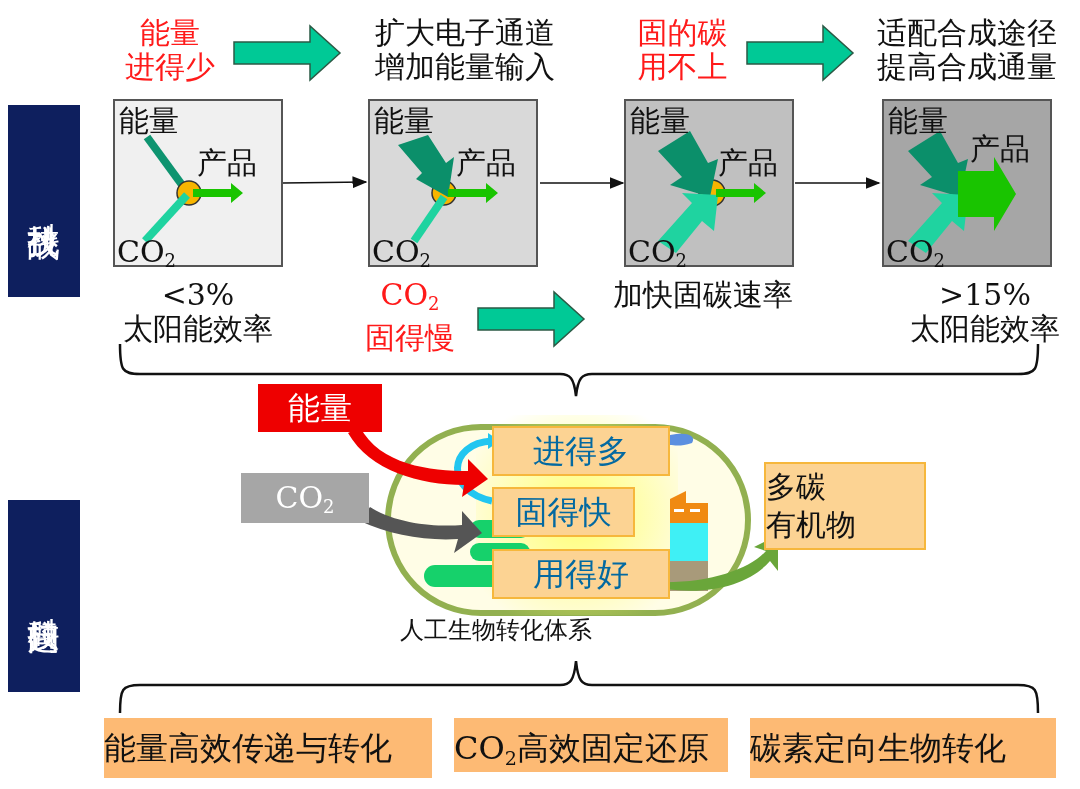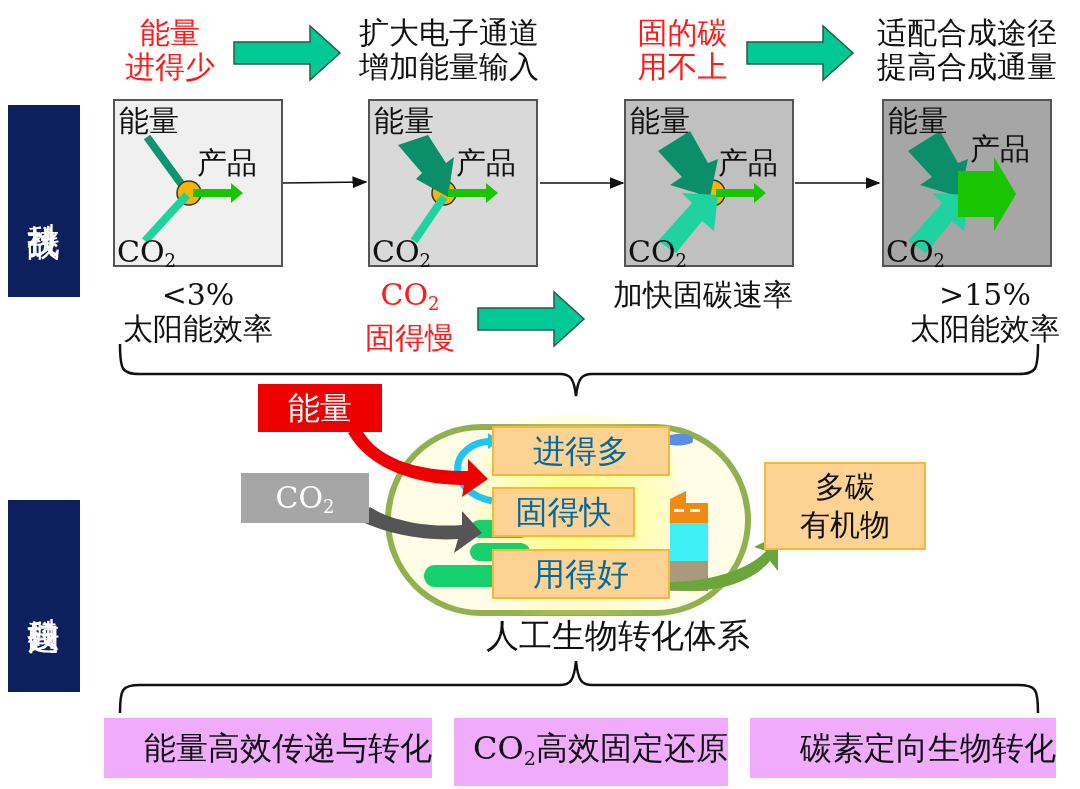--- a/index.html
+++ b/index.html
@@ -11,40 +11,40 @@
   .side { background: #0e1f5e; color: #ffffff; width: 72px; font-size: 32px; line-height: 40px;
           text-align: center; display: flex; align-items: center; justify-content: center;
           writing-mode: vertical-rl; letter-spacing: 2px; }
   .panel { width: 170px; height: 168px; border: 2px solid #555; box-sizing: border-box; }
   .panel .lbl-e { left: 4px; top: 0px; font-size: 30px; }
   .panel .lbl-p { font-size: 30px; }
   .panel .lbl-c { left: 2px; bottom: -6px; font-size: 30px; }
   sub { font-size: 0.6em; vertical-align: -0.3em; }
   .orange-box { background: #fcd393; border: 2px solid #f6b73c; box-sizing: border-box;
                 color: #0369a1; font-size: 32px; text-align: center; }
-  .goldbox { background: #f0abfc; font-size: 32px; line-height: 60px; text-align: right; color: #111; white-space: nowrap; }
+  .goldbox { background: #fdba74; font-size: 32px; line-height: 60px; text-align: left; color: #111; white-space: nowrap; }
 </style>
 </head>
 <body>
 
 <div class="abs side" style="left:8px;top:105px;height:192px;">
   <span>科技挑战</span>
 </div>
 <div class="abs side" style="left:8px;top:500px;height:192px;">
   <span>科技问题</span>
 </div>
 
 <div class="abs t2 red" style="left:115px;top:16px;width:110px;">
   <div>能量</div>
   <div>进得少</div>
 </div>
 <svg class="abs" style="left:232px;top:24px;" width="112" height="58">
   <polygon points="2,18 78,18 78,2 108,29 78,56 78,40 2,40" fill="#00c996" stroke="#2b5a45" stroke-width="1.5"></polygon>
 </svg>
-<div class="abs t2" style="left:344px;top:16px;width:210px;">
+<div class="abs t2" style="left:360px;top:16px;width:210px;">
   <div>扩大电子通道</div>
   <div>增加能量输入</div>
 </div>
 <div class="abs t2 red" style="left:625px;top:16px;width:115px;">
   <div>固的碳</div>
   <div>用不上</div>
 </div>
 <svg class="abs" style="left:745px;top:24px;" width="112" height="58">
   <polygon points="2,18 78,18 78,2 108,29 78,56 78,40 2,40" fill="#00c996" stroke="#2b5a45" stroke-width="1.5"></polygon>
 </svg>
@@ -179,34 +179,34 @@
 <div class="abs orange-box" style="left:492px;top:426px;width:178px;height:50px;line-height:46px;">
   <span>进得多</span>
 </div>
 <div class="abs orange-box" style="left:492px;top:487px;width:143px;height:50px;line-height:46px;">
   <span>固得快</span>
 </div>
 <div class="abs orange-box" style="left:492px;top:549px;width:178px;height:50px;line-height:46px;">
   <span>用得好</span>
 </div>
 
-<div class="abs" style="left:764px;top:462px;width:162px;height:88px;background:#fcd393;border:2px solid #f6b73c;box-sizing:border-box;font-size:30px;line-height:38px;text-align:center;padding-top:4px;">
+<div class="abs" style="left:764px;top:462px;width:162px;height:88px;background:#fcd393;border:2px solid #f6b73c;box-sizing:border-box;font-size:30px;line-height:38px;text-align:left;padding-top:4px;">
   <div>多碳</div>
   <div>有机物</div>
 </div>
 
-<div class="abs" style="left:400px;top:614px;width:350px;font-size:33px;text-align:right;">
+<div class="abs" style="left:400px;top:614px;width:350px;font-size:24px;text-align:left;">
   <span>人工生物转化体系</span>
 </div>
 
 <svg class="abs" style="left:100px;top:655px;" width="960" height="60">
   <path d="M20,58 C20,34 22,30 40,30 L460,30 C470,30 474,26 476,6 C478,26 482,30 492,30 L918,30 C936,30 938,34 938,58" fill="none" stroke="#111" stroke-width="2.5"></path>
 </svg>
 
 <div class="abs goldbox" style="left:104px;top:718px;width:328px;height:60px;">
   <span>能量高效传递与转化</span>
 </div>
-<div class="abs goldbox" style="left:454px;top:718px;width:274px;height:68px;">
+<div class="abs goldbox" style="left:454px;top:718px;width:274px;height:54px;">
   <span>CO</span><sub>2</sub><span>高效固定还原</span>
 </div>
 <div class="abs goldbox" style="left:750px;top:718px;width:306px;height:60px;">
   <span>碳素定向生物转化</span>
 </div>
 
 </body></html>

